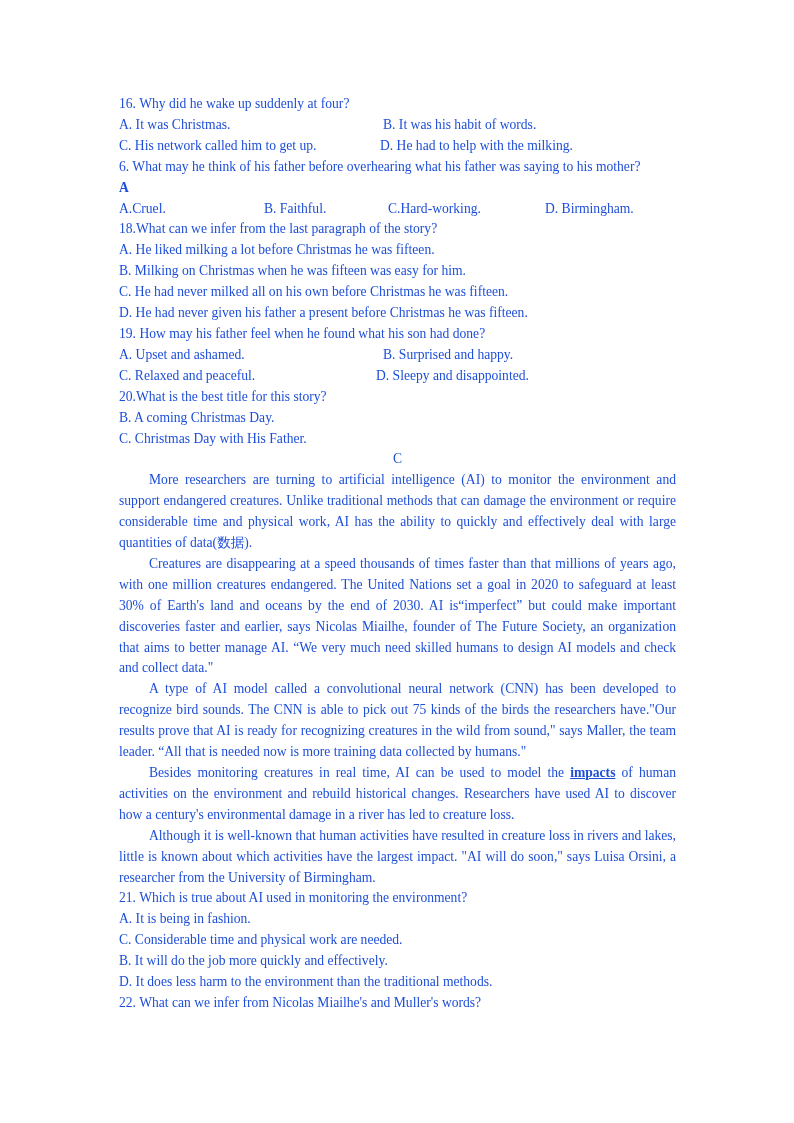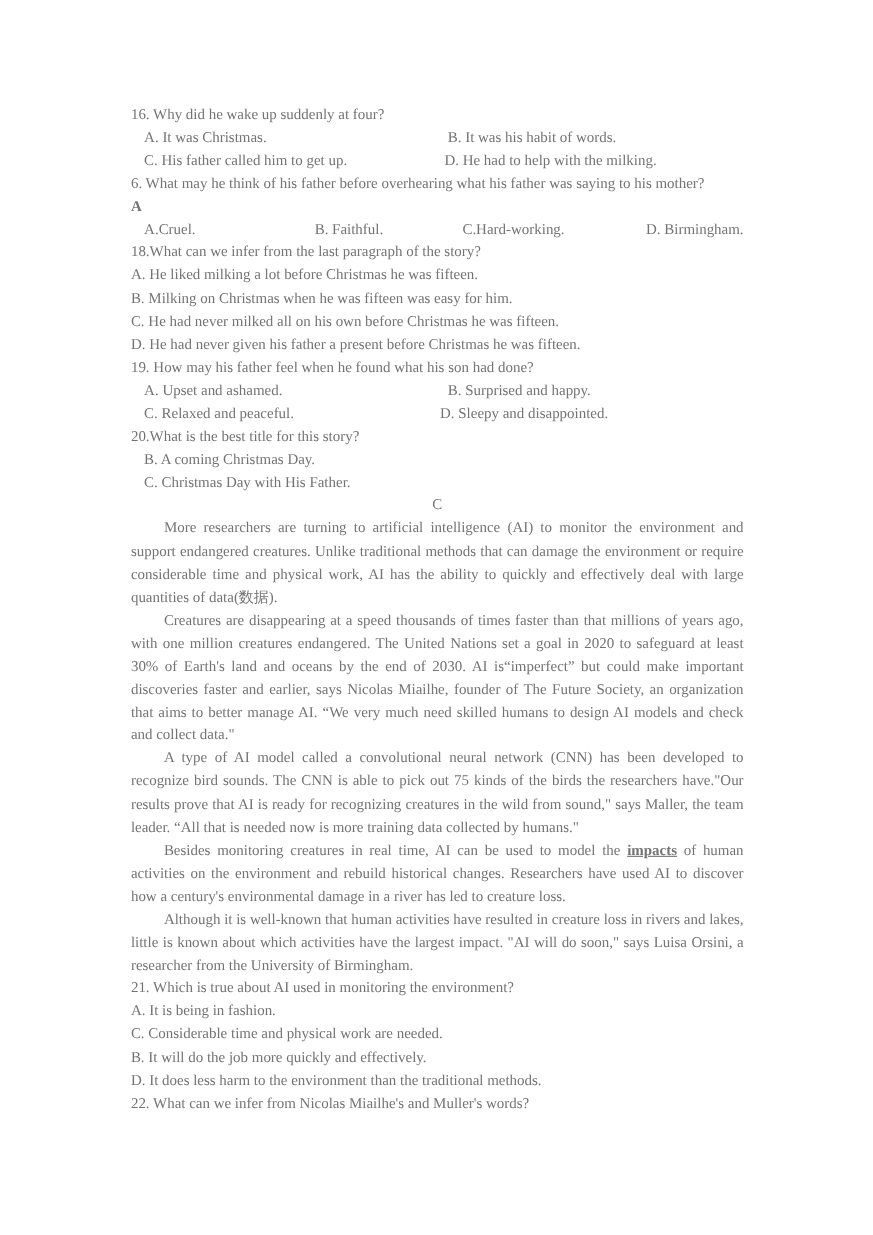--- a/index.html
+++ b/index.html
@@ -5,41 +5,41 @@
   html, body {
     margin: 0;
     padding: 0;
     background: #ffffff;
   }
   .page {
     position: relative;
     width: 794px;
     height: 1123px;
     background: #ffffff;
-    color: #737373;
+    color: #1d4ed8;
     font-family: "Liberation Serif", "DejaVu Serif", serif;
     font-size: 13.6px;
     overflow: hidden;
   }
   .content {
     position: absolute;
     left: 119px;
     top: 94px;
     width: 557px;
   }
   .ln {
     margin: 0;
     line-height: 20.9px;
     white-space: nowrap;
   }
   .optrow {
     display: flex;
     line-height: 20.9px;
   }
-  .optrow span { white-space: nowrap; margin-left: 12px; }
+  .optrow span { white-space: nowrap; }
   .w264 { width: 264px; }
   .w261 { width: 261px; }
   .w257 { width: 257px; }
   .w266 { width: 266px; }
   .w334 { width: 334px; }
   .w145 { width: 145px; }
   .w124 { width: 124px; }
   .w157 { width: 157px; }
   .bold { font-weight: bold; }
   .center {
@@ -63,21 +63,21 @@
 
 <div class="page">
   <main class="content">
 
     <p class="ln">16. Why did he wake up suddenly at four?</p>
     <div class="optrow">
       <span class="w264">A. It was Christmas.</span>
       <span>B. It was his habit of words.</span>
     </div>
     <div class="optrow">
-      <span class="w261">C. His father called him to get up.</span>
+      <span class="w261">C. His network called him to get up.</span>
       <span>D. He had to help with the milking.</span>
     </div>
 
     <p class="ln">6. What may he think of his father before overhearing what his father was saying to his mother?</p>
     <p class="ln bold">A</p>
     <div class="optrow">
       <span class="w145">A.Cruel.</span>
       <span class="w124">B. Faithful.</span>
       <span class="w157">C.Hard-working.</span>
       <span>D. Birmingham.</span>

